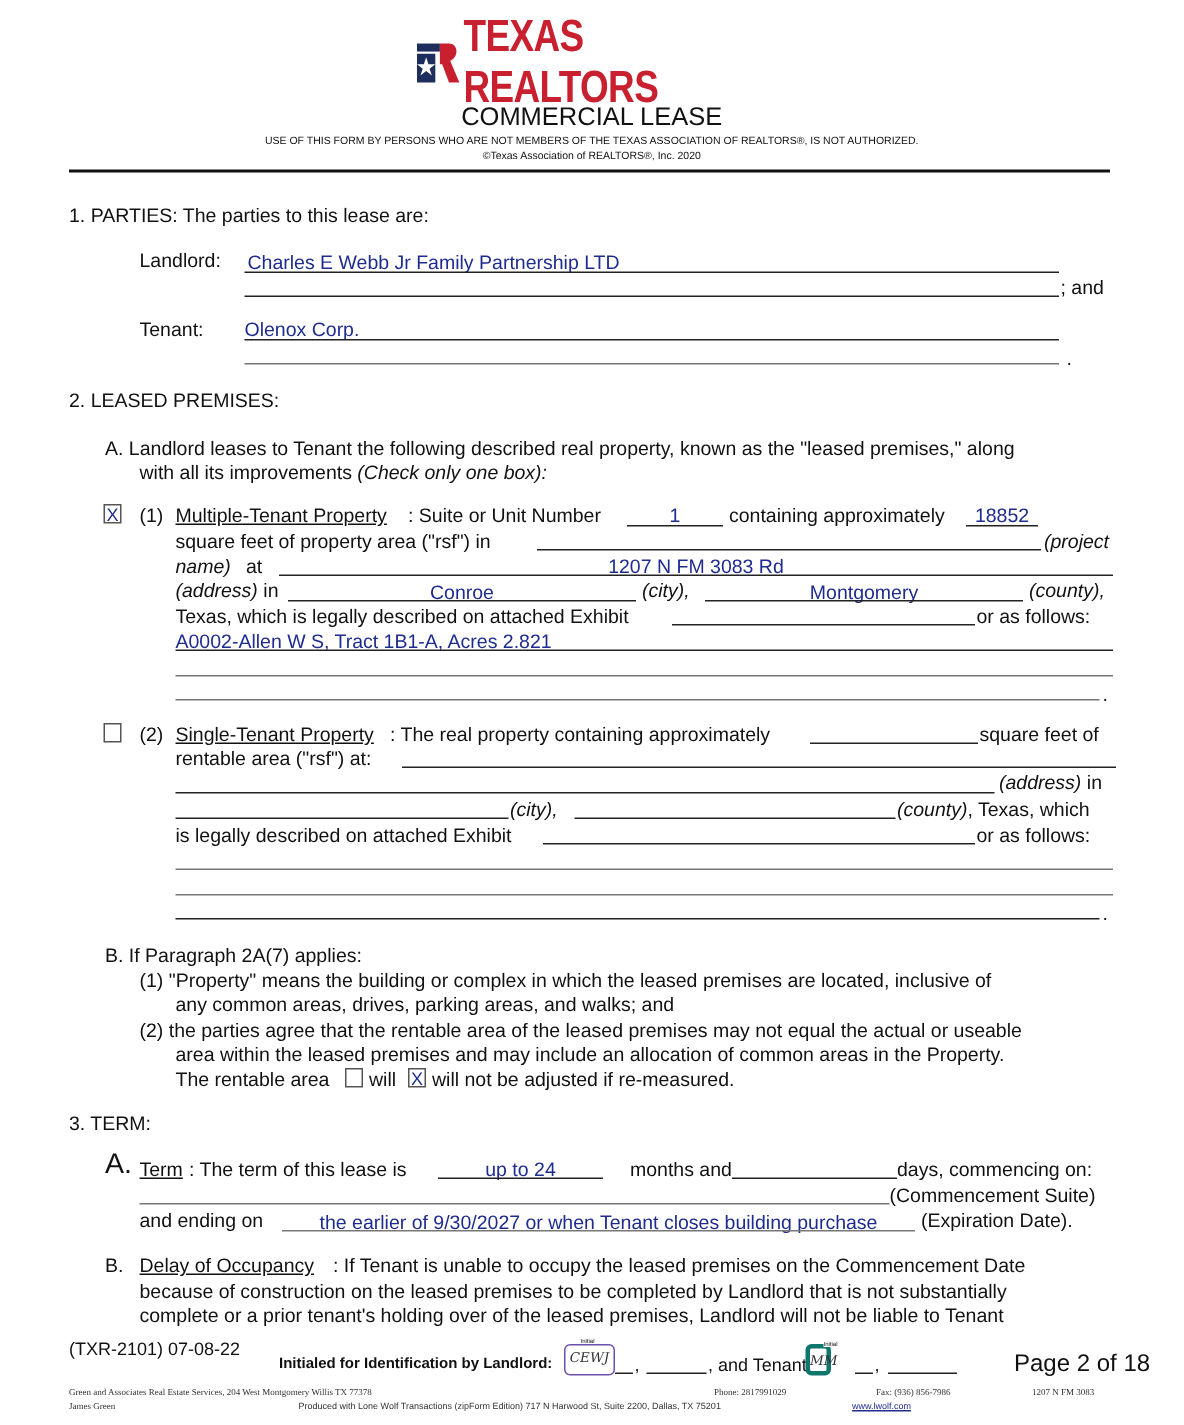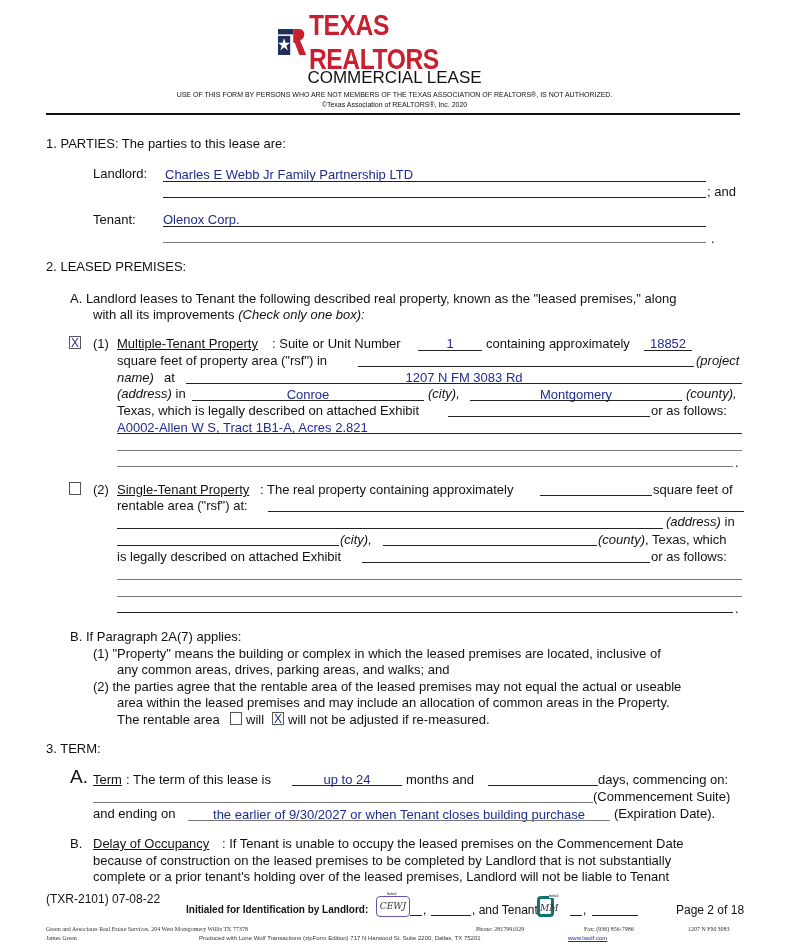--- a/index.html
+++ b/index.html
@@ -125,21 +125,21 @@
 <div class="abs t" style="left:246px;top:712px;">will</div>
 <div class="cb" style="left:272px;top:712px;">X</div>
 <div class="abs t" style="left:288px;top:712px;">will not be adjusted if re-measured.</div>
 
 <div class="abs t" style="left:46px;top:741px;">3.  TERM:</div>
 <div class="abs" style="left:70px;top:766px;font-size:19px;line-height:22px;">A.</div>
 <div class="abs t ul" style="left:93px;top:772px;">Term</div>
 <div class="abs t" style="left:126px;top:772px;">: The term of this lease is</div>
 <div class="abs t fill center" style="left:292px;top:772px;width:110px;">up to 24</div>
 <div class="line" style="left:292px;top:785px;width:110px;"></div>
-<div class="abs t" style="left:406px;top:772px;">months and</div>
+<div class="abs t" style="left:420px;top:772px;">months and</div>
 <div class="line" style="left:488px;top:785px;width:110px;"></div>
 <div class="abs t" style="left:598px;top:772px;">days, commencing on:</div>
 <div class="line" style="left:93px;top:802px;width:500px;border-color:#777;"></div>
 <div class="abs t" style="left:593px;top:789px;">(Commencement Suite)</div>
 <div class="abs t" style="left:93px;top:806px;">and ending on</div>
 <div class="abs t fill center" style="left:188px;top:807px;width:422px;">the earlier of 9/30/2027 or when Tenant closes building purchase</div>
 <div class="line" style="left:188px;top:820px;width:422px;border-color:#777;"></div>
 <div class="abs t" style="left:614px;top:806px;">(Expiration Date).</div>
 
 <div class="abs t" style="left:70px;top:836px;">B.</div>
@@ -158,21 +158,21 @@
 <div class="abs" style="left:423px;top:903px;font-size:12px;line-height:14px;">,</div>
 <div class="line" style="left:431px;top:915px;width:40px;"></div>
 <div class="abs" style="left:472px;top:903px;font-size:12px;line-height:14px;white-space:nowrap;">, and Tenant:</div>
 <div class="abs" style="left:537px;top:896px;width:17px;height:21px;border:3px solid #0f766e;border-radius:4px;box-sizing:border-box;">
   <div style="position:absolute;left:9px;top:-6px;font-size:4px;line-height:5px;background:#fff;">Initial</div>
   <div style="font-family:'DejaVu Serif',serif;font-style:italic;font-size:9px;line-height:18px;text-align:center;color:#333;">MM</div>
 </div>
 <div class="line" style="left:570px;top:915px;width:12px;"></div>
 <div class="abs" style="left:583px;top:903px;font-size:12px;line-height:14px;">,</div>
 <div class="line" style="left:592px;top:915px;width:46px;"></div>
-<div class="abs" style="left:676px;top:903px;font-size:12px;line-height:14px;white-space:nowrap;">Page 2 of 18</div>
+<div class="abs" style="left:676px;top:903px;font-size:16px;line-height:14px;white-space:nowrap;">Page 2 of 18</div>
 
 <div class="abs" style="left:46px;top:925px;font-family:'Liberation Serif',serif;font-size:6px;line-height:8px;white-space:nowrap;color:#333;">Green and Associates Real Estate Services, 204 West Montgomery Willis TX 77378</div>
 <div class="abs" style="left:476px;top:925px;font-family:'Liberation Serif',serif;font-size:6px;line-height:8px;white-space:nowrap;color:#333;">Phone: 2817991029</div>
 <div class="abs" style="left:584px;top:925px;font-family:'Liberation Serif',serif;font-size:6px;line-height:8px;white-space:nowrap;color:#333;">Fax: (936) 856-7986</div>
 <div class="abs" style="left:688px;top:925px;font-family:'Liberation Serif',serif;font-size:6px;line-height:8px;white-space:nowrap;color:#333;">1207 N FM 3083</div>
 <div class="abs" style="left:46px;top:934px;font-family:'Liberation Serif',serif;font-size:6px;line-height:8px;white-space:nowrap;color:#333;">James Green</div>
 <div class="abs" style="left:199px;top:934px;font-size:6px;line-height:8px;white-space:nowrap;color:#333;">Produced with Lone Wolf Transactions (zipForm Edition) 717 N Harwood St, Suite 2200, Dallas, TX 75201</div>
 <div class="abs" style="left:568px;top:934px;font-size:6px;line-height:8px;white-space:nowrap;color:#1f2c8f;text-decoration:underline;">www.lwolf.com</div>
 
 </body></html>

